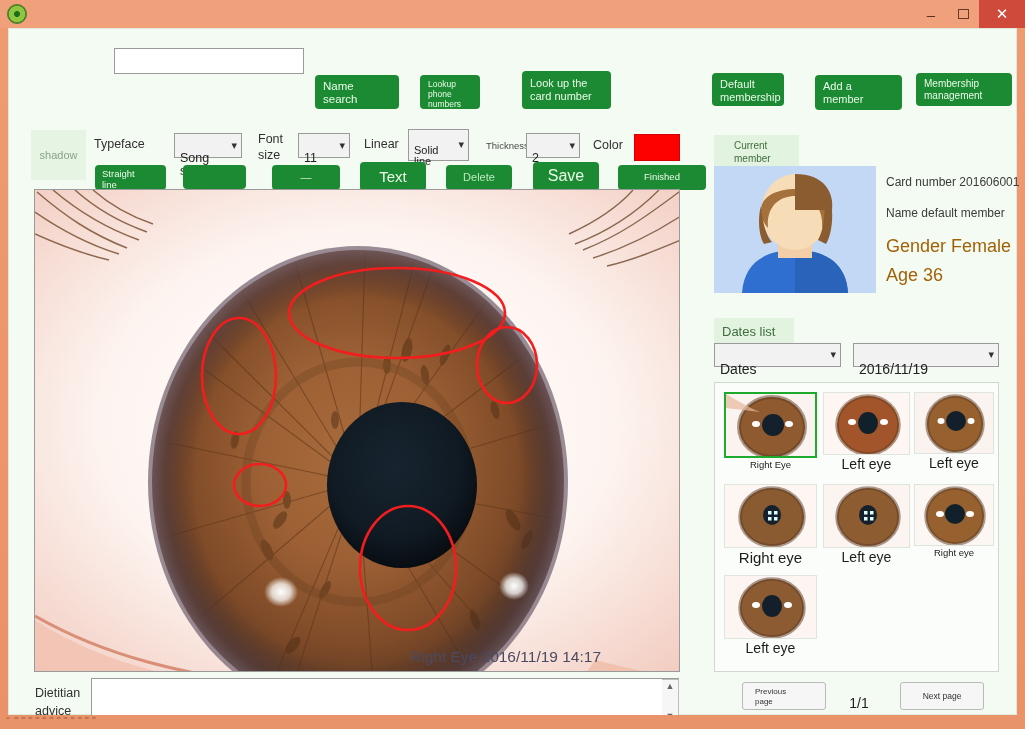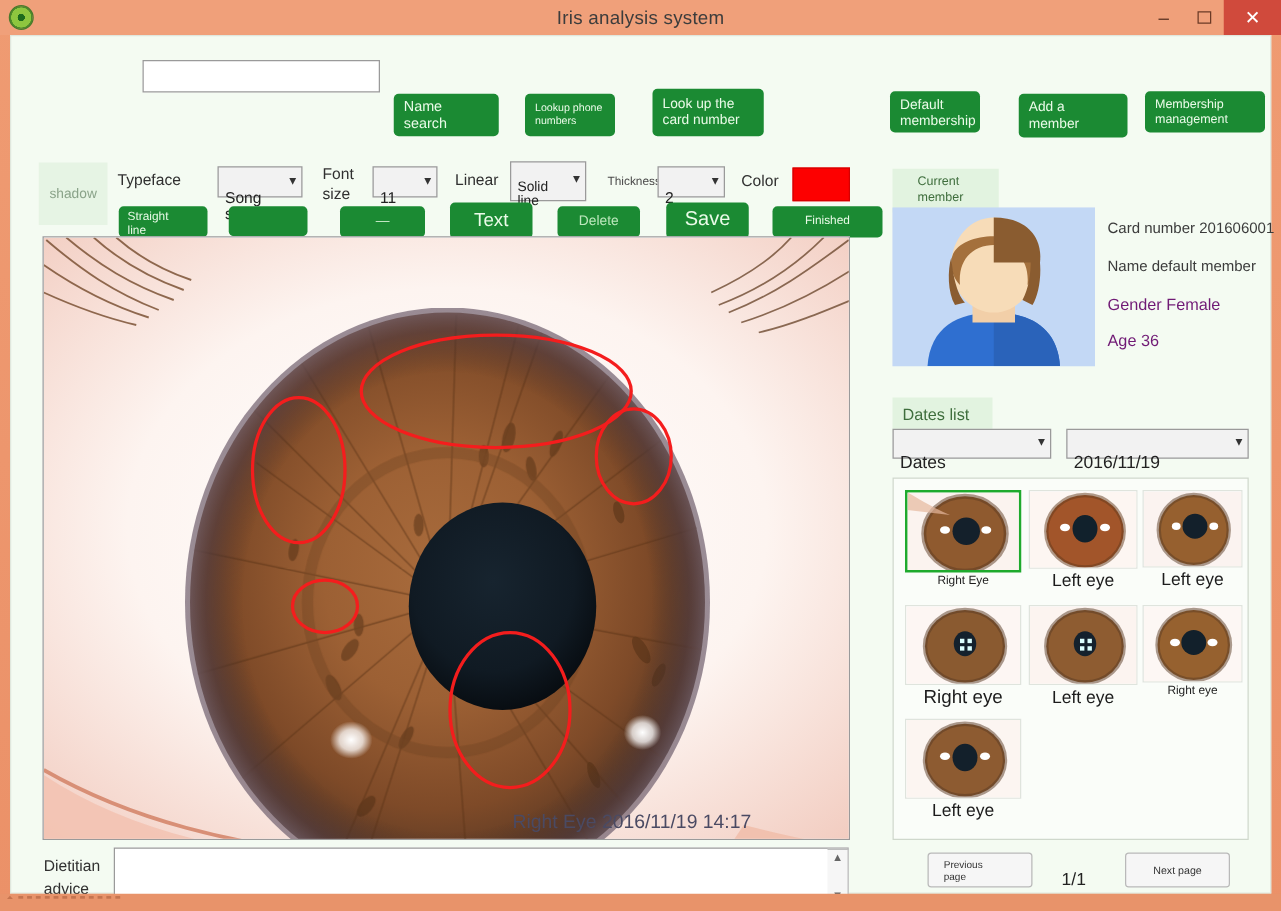--- a/index.html
+++ b/index.html
@@ -107,21 +107,21 @@
   }
 
   
   .tagbox{
     position:absolute; background:#e2f3e0; color:#3f6e3d;
     font-size:10px; padding:5px 20px; line-height:1.25; white-space:pre-line;
   }
   .avatar{ position:absolute; left:705px; top:137px; width:162px; height:127px;
            background:#c3d8f5; overflow:hidden;}
   .info{ position:absolute; font-size:12px; color:#3b3b3b; white-space:nowrap;}
-  .info.big{ font-size:13px; color:#701a75;}
+  .info.big{ font-size:18px; color:#a16207;}
   .thumbwrap{
     position:absolute; left:705px; top:353px; width:285px; height:290px;
     border:1px solid #cfd8cc; background:#fafdf9;
   }
   .thumb{ position:absolute; }
   .thumb .frame{ border:1px solid #dfe4dd; background:#fff; overflow:hidden; display:block;}
   .thumb.sel0 .frame{ border:2px solid #1eaa2d; }
   .thumb .cap{ text-align:center; color:#1c1c1c; margin-top:1px;}
 
   .pagebtn{
@@ -143,38 +143,37 @@
     transform:scaleY(.55); transform-origin:left top; padding-left:4px;
   }
 </style>
 </head>
 <body>
 
 <div id="app">
 
   <div class="titlebar">
     <div class="win-icon"></div>
-    <div class="title-text">Iris analysis system</div>
     <div class="wincontrols">
       <div class="wc min">–</div>
       <div class="wc max">
           <span></span>
         </div>
       <div class="wc close">✕</div>
     </div>
   </div>
 
   <div class="client">
 
     <div class="searchbar">
       <input class="searchbox" type="text" placeholder="" style="">
 
       <button class="gbtn" style="left:306px;top:46px;width:84px;height:34px;font-size:11.5px;">Name
 search</button>
-      <button class="gbtn" style="left:411px;top:46px;width:72px;height:34px;font-size:8.5px;">Lookup phone
+      <button class="gbtn" style="left:411px;top:46px;width:60px;height:34px;font-size:8.5px;">Lookup phone
 numbers</button>
       <button class="gbtn" style="left:513px;top:42px;width:89px;height:38px;font-size:11px;">Look up the
 card number</button>
 
       <button class="gbtn" style="left:703px;top:44px;width:72px;height:33px;font-size:11px;">Default
 membership</button>
       <button class="gbtn" style="left:806px;top:46px;width:87px;height:35px;font-size:11px;">Add a
 member</button>
       <button class="gbtn" style="left:907px;top:44px;width:96px;height:33px;font-size:10px;">Membership
 management</button>

